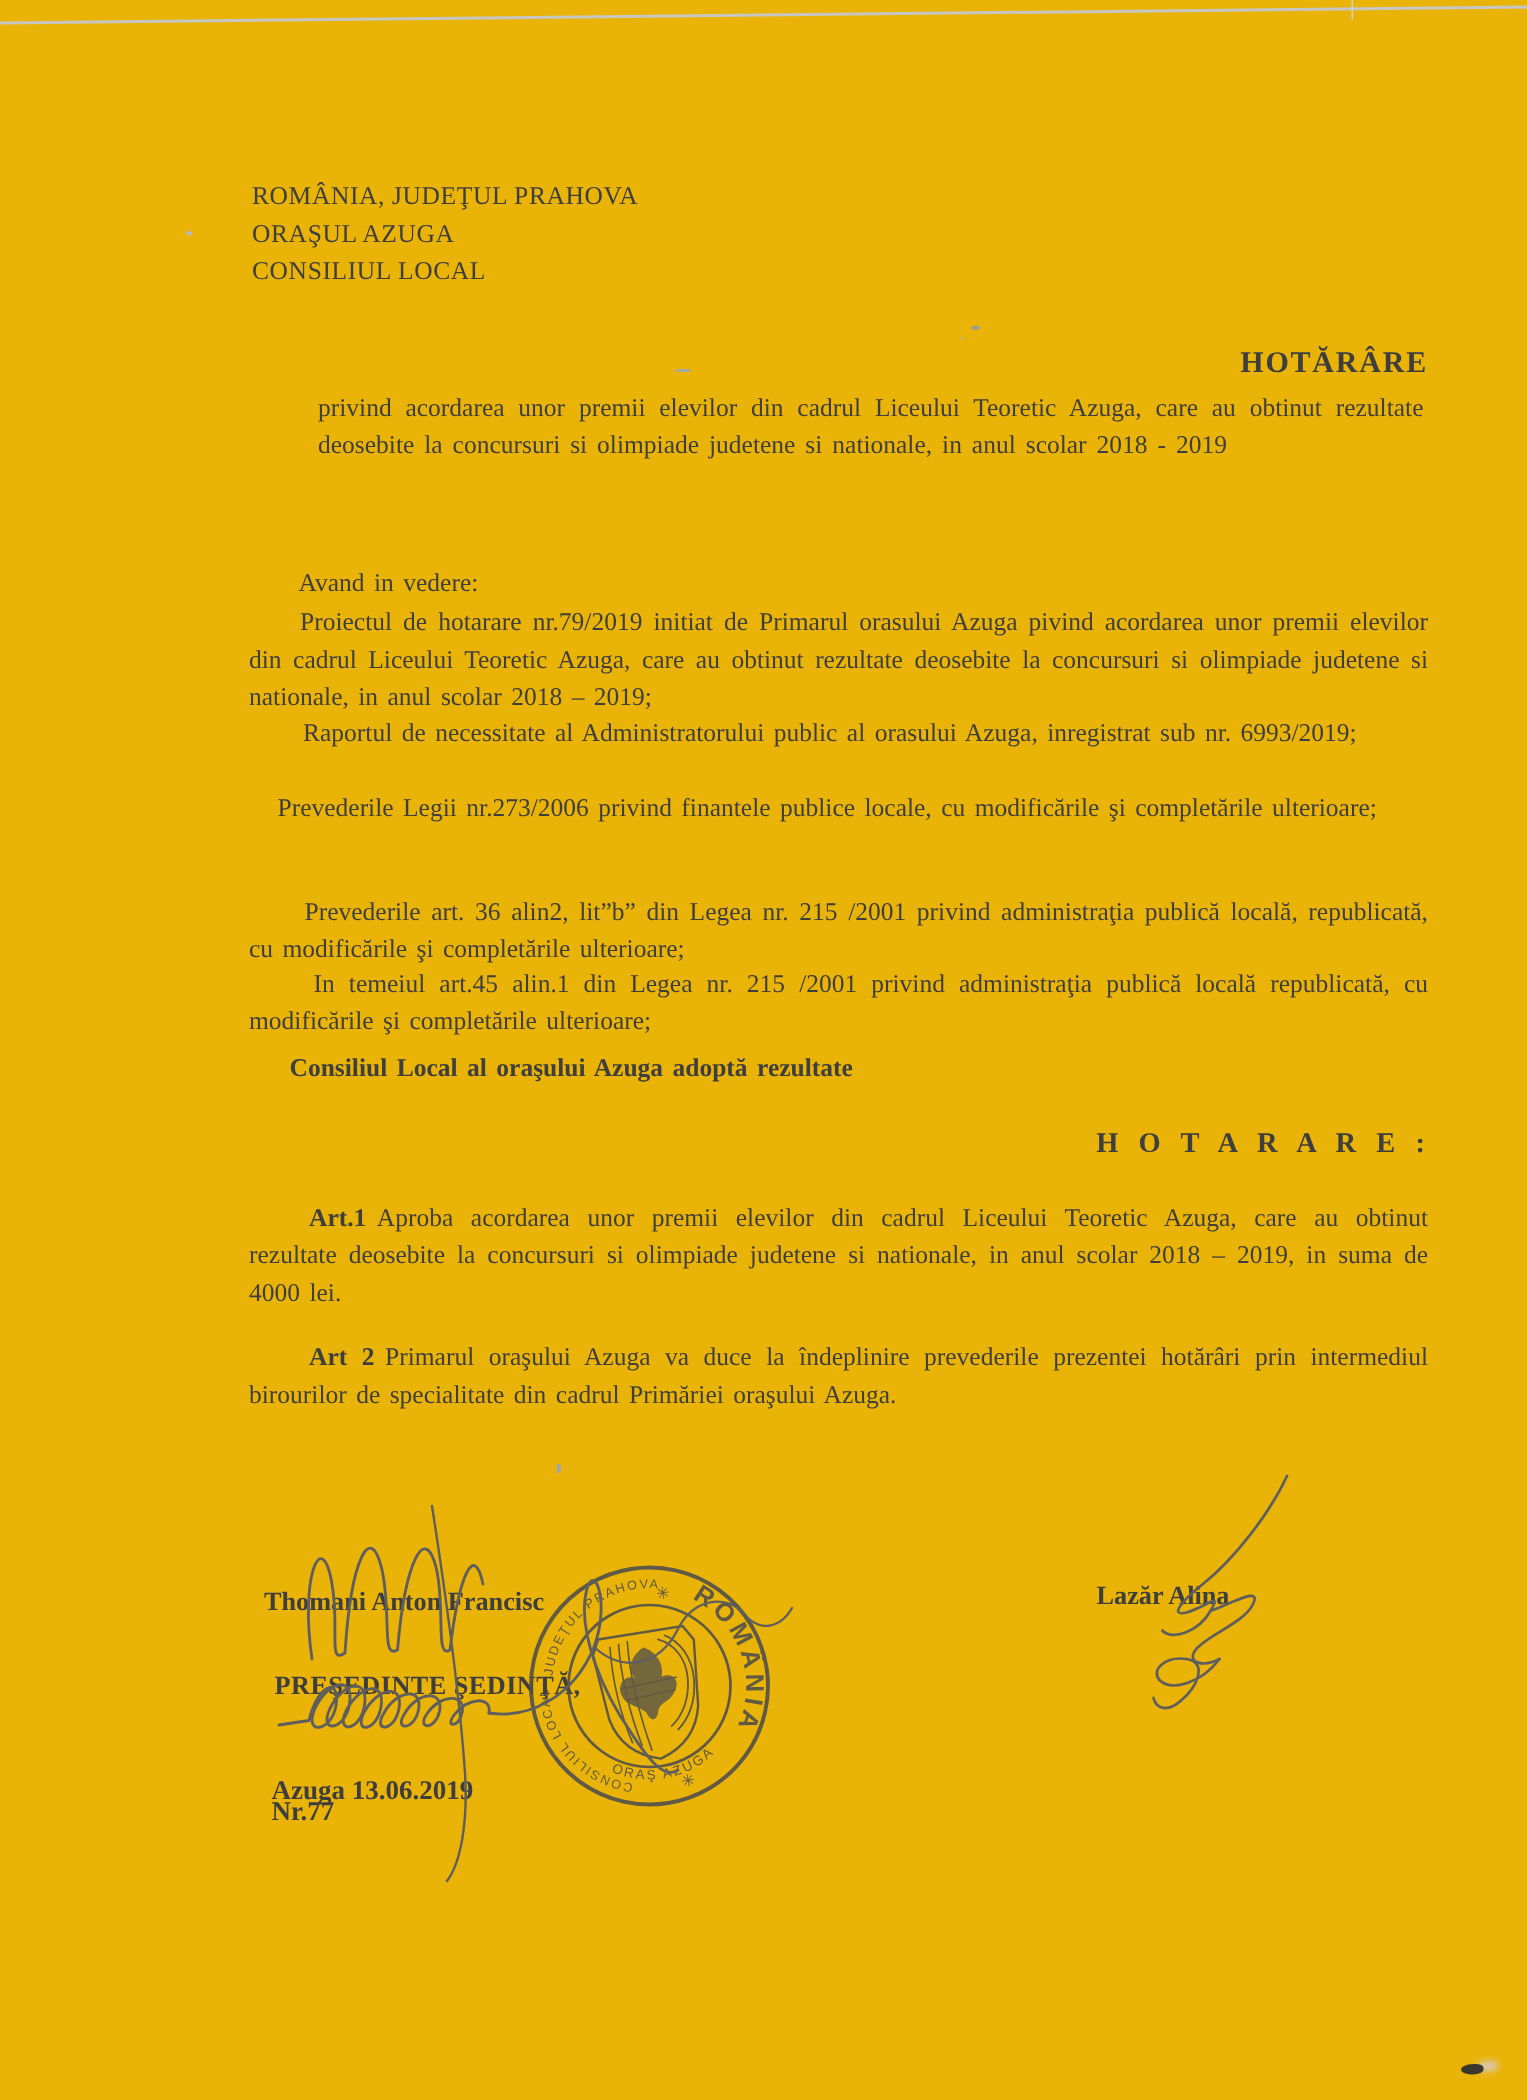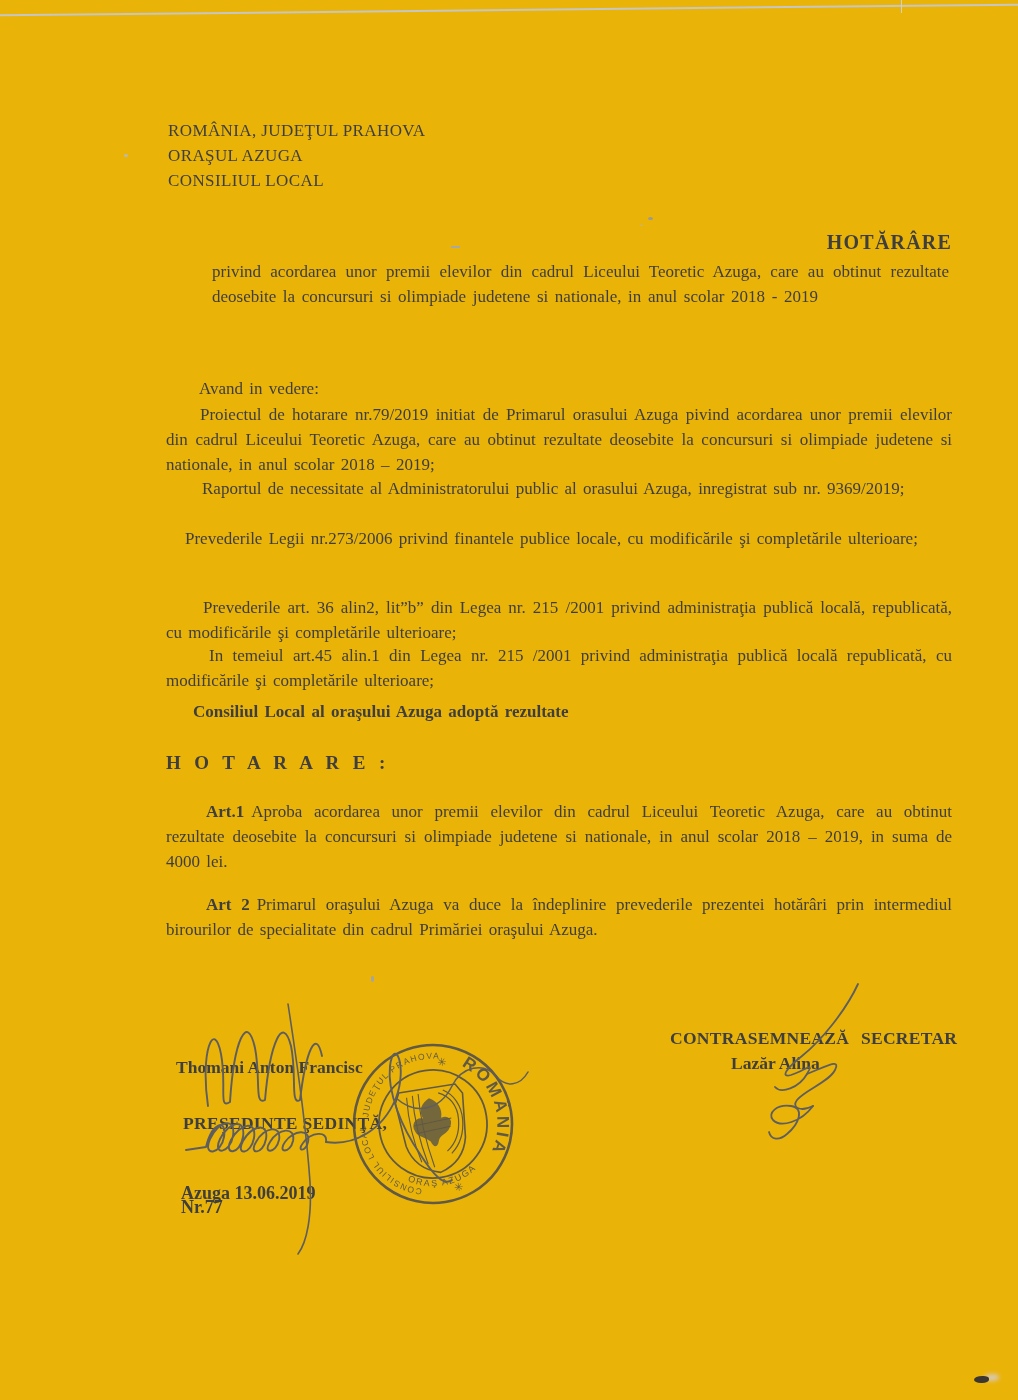--- a/index.html
+++ b/index.html
@@ -12,21 +12,21 @@
     color:#3e3e3e;
   }
   .doc-body{position:absolute;left:166px;top:0;width:786px;}
   .abs{position:absolute;}
   .hdr{left:2px;top:118px;font-size:17px;line-height:25px;letter-spacing:.4px;white-space:nowrap;}
   .title{left:0;top:231px;width:100%;text-align:right;font-size:20px;font-weight:bold;letter-spacing:1.2px;}
   .subtitle{left:46px;top:260px;width:737px;font-size:17px;line-height:24.6px;text-align:justify;word-spacing:.14em;}
   .para{font-size:17px;line-height:24.9px;text-align:justify;word-spacing:.12em;width:786px;margin:0;}
   .b{font-weight:bold;}
   .lbl{font-weight:bold;margin-right:7px;}
-  .center{text-align:left;}
+  .center{text-align:right;}
   .sig{font-weight:bold;font-size:17.5px;white-space:nowrap;}
   .artifact{position:absolute;pointer-events:none;}
   svg.overlay{position:absolute;left:0;top:0;pointer-events:none;}
   .ink{stroke:#5e5e5e;fill:none;stroke-linecap:round;stroke-linejoin:round;}
   .stamp-ink{stroke:#4d4d4d;fill:none;}
   .stamp-txt{fill:#4d4d4d;font-family:"Liberation Sans","DejaVu Sans",sans-serif;}
 </style>
 </head>
 <body>
 
@@ -48,21 +48,21 @@
       <div>CONSILIUL LOCAL</div>
     </div>
 
     <div class="abs title">HOTĂRÂRE</div>
 
     <div class="abs subtitle">privind acordarea unor premii elevilor din cadrul Liceului Teoretic Azuga, care au obtinut rezultate deosebite la concursuri si olimpiade judetene si nationale, in anul scolar 2018 - 2019</div>
 
     <p class="abs para" style="top:377px;text-indent:33px;">Avand in vedere:</p>
 
     <p class="abs para" style="top:403px;text-indent:34px;">Proiectul de hotarare nr.79/2019 initiat de Primarul orasului Azuga pivind acordarea unor premii elevilor din cadrul Liceului Teoretic Azuga, care au obtinut rezultate deosebite la concursuri si olimpiade judetene si nationale, in anul scolar 2018 – 2019;</p>
-    <p class="abs para" style="top:477px;text-indent:36px;">Raportul de necessitate al Administratorului public al orasului Azuga, inregistrat sub nr. 9369/2019;</p>
+    <p class="abs para" style="top:477px;text-indent:36px;">Raportul de necessitate al Administratorului public al orasului Azuga, inregistrat sub nr. 6993/2019;</p>
     <p class="abs para" style="top:527px;text-indent:19px;">Prevederile Legii nr.273/2006 privind finantele publice locale, cu modificările şi completările ulterioare;</p>
     <p class="abs para" style="top:577px;text-indent:37px;margin-top:19px;">Prevederile art. 36 alin2, lit”b” din Legea nr. 215 /2001 privind administraţia publică locală, republicată, cu modificările şi completările ulterioare;</p>
 
     <p class="abs para" style="top:644px;text-indent:43px;">In temeiul art.45 alin.1 din Legea nr. 215 /2001 privind administraţia publică locală republicată, cu modificările şi completările ulterioare;</p>
 
     <p class="abs para b" style="top:700px;text-indent:27px;">Consiliul Local al oraşului Azuga adoptă rezultate</p>
 
     <p class="abs para b center" style="top:751px;font-size:19px;letter-spacing:2px;word-spacing:.25em;">H O T A R A R E :</p>
 
     <p class="abs para" style="top:800px;text-indent:40px;">
@@ -70,21 +70,20 @@
     </p>
 
     <p class="abs para" style="top:893px;text-indent:40px;">
       <span class="lbl">Art 2</span><span>Primarul oraşului Azuga va duce la îndeplinire prevederile prezentei hotărâri prin intermediul birourilor de specialitate din cadrul Primăriei oraşului Azuga.</span>
     </p>
   </div>
 
   <div class="abs sig" style="left:183px;top:1070px;letter-spacing:.3px;margin-top:43px;">PREŞEDINTE ŞEDINŢĂ,</div>
   <div class="abs sig" style="left:176px;top:1057px;">Thomani Anton Francisc</div>
 
-  <div class="abs sig" style="left:670px;top:1028px;word-spacing:7px;letter-spacing:.3px;">CONTRASEMNEAZĂ SECRETAR</div>
   <div class="abs sig" style="left:731px;top:1053px;">Lazăr Alina</div>
 
   <div class="abs sig" style="left:181px;top:1171px;font-size:18px;margin-top:12px;">Azuga 13.06.2019</div>
   <div class="abs sig" style="left:181px;top:1197px;font-size:18px;">Nr.77</div>
 
   <svg class="overlay" width="1018" height="1400" viewBox="0 0 1018 1400">
 
     <g opacity="0.88" transform="rotate(-9 433 1124)">
       <circle cx="433" cy="1124" r="79" class="stamp-ink" stroke-width="2.6"></circle>
       <circle cx="433" cy="1124" r="54" class="stamp-ink" stroke-width="1.8"></circle>

